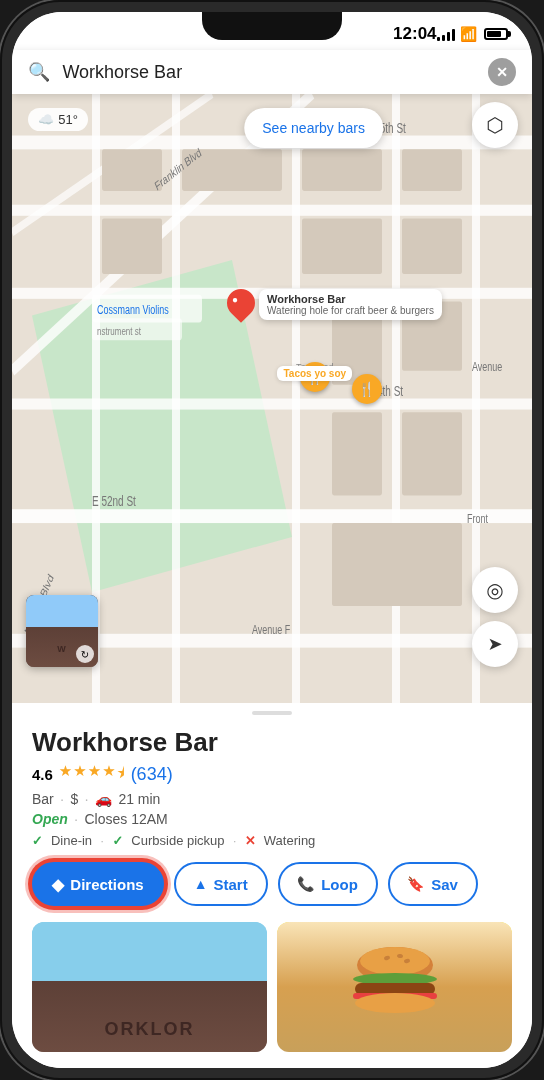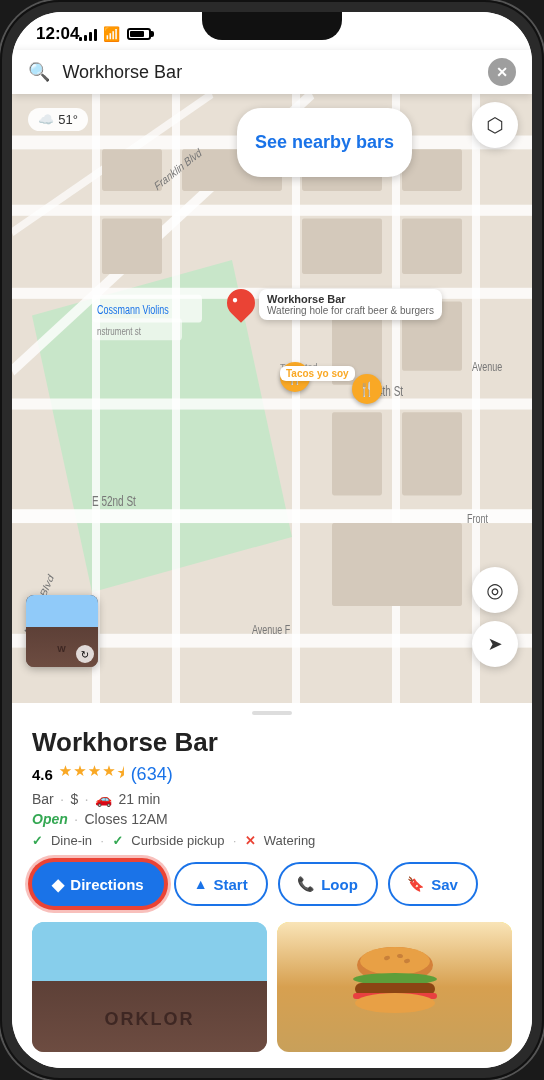--- a/index.html
+++ b/index.html
@@ -28,21 +28,21 @@
       overflow: hidden;
       position: relative;
       display: flex;
       flex-direction: column;
     }
     
     .status-bar {
       background: #fff;
       padding: 12px 24px 6px;
       display: flex;
-      justify-content: flex-start;
+      justify-content: flex-end;
       align-items: center;
       position: relative;
       z-index: 10;
     }
     .status-bar .notch {
       position: absolute;
       top: 0;
       left: 50%;
       transform: translateX(-50%);
       width: 140px;
@@ -144,23 +144,23 @@
       background: #e8e0d5;
     }
     
     .nearby-pill {
       position: absolute;
       top: 14px;
       left: 50%;
       transform: translateX(-20%);
       background: #fff;
       border-radius: 24px;
-      padding: 24px 18px;
-      font-size: 18px;
-      font-weight: 700;
+      padding: 12px 18px;
+      font-size: 14px;
+      font-weight: 400;
       color: #1a73e8;
       box-shadow: 0 2px 8px rgba(0,0,0,0.2);
       cursor: pointer;
       white-space: nowrap;
       z-index: 5;
     }
     
     .weather-badge {
       position: absolute;
       top: 14px;
@@ -453,21 +453,20 @@
       height: 130px;
       border-radius: 12px;
       overflow: hidden;
     }
     .img-building {
       background: linear-gradient(180deg, #87CEEB 0%, #87CEEB 40%, #5d4037 40%, #8d6e63 100%);
       position: relative;
       display: flex;
       align-items: flex-end;
       justify-content: center;
-      padding-bottom: 10px;
     }
     .img-building-text {
       font-size: 18px;
       font-weight: 900;
       color: #3e2723;
       letter-spacing: 2px;
     }
     .img-burger {
       background: linear-gradient(180deg, #f5e642 0%, #f5e642 30%, #f5f5f5 30%);
       position: relative;
@@ -577,21 +576,21 @@
       <div class="map-marker-main" style="top:195px; left:215px; z-index:6; position:absolute;">
         <div style="display:flex; align-items:flex-start; gap:0;">
           <div class="marker-pin"></div>
           <div class="marker-label" style="margin-left:4px; margin-top:0px;">
             <div class="marker-label-name">Workhorse Bar</div>
             <div class="marker-label-desc">Watering hole for craft beer &amp; burgers</div>
           </div>
         </div>
       </div>
 
-      <div style="position:absolute; top:268px; left:268px; z-index:5; display:flex; flex-direction:column; align-items:flex-start;">
+      <div style="position:absolute; top:268px; left:284px; z-index:5; display:flex; flex-direction:column; align-items:center;">
         <div class="food-marker">🍴</div>
         <div class="food-marker-label" style="margin-top:4px; color:#f9a825;">Tacos yo soy</div>
         <div style="font-size:9px; color:#888; text-align:center;">Top rated</div>
       </div>
 
       <div style="position:absolute; top:280px; left:340px; z-index:5;">
         <div class="food-marker">🍴</div>
       </div>
 
       <div class="map-btn map-layers-btn">

